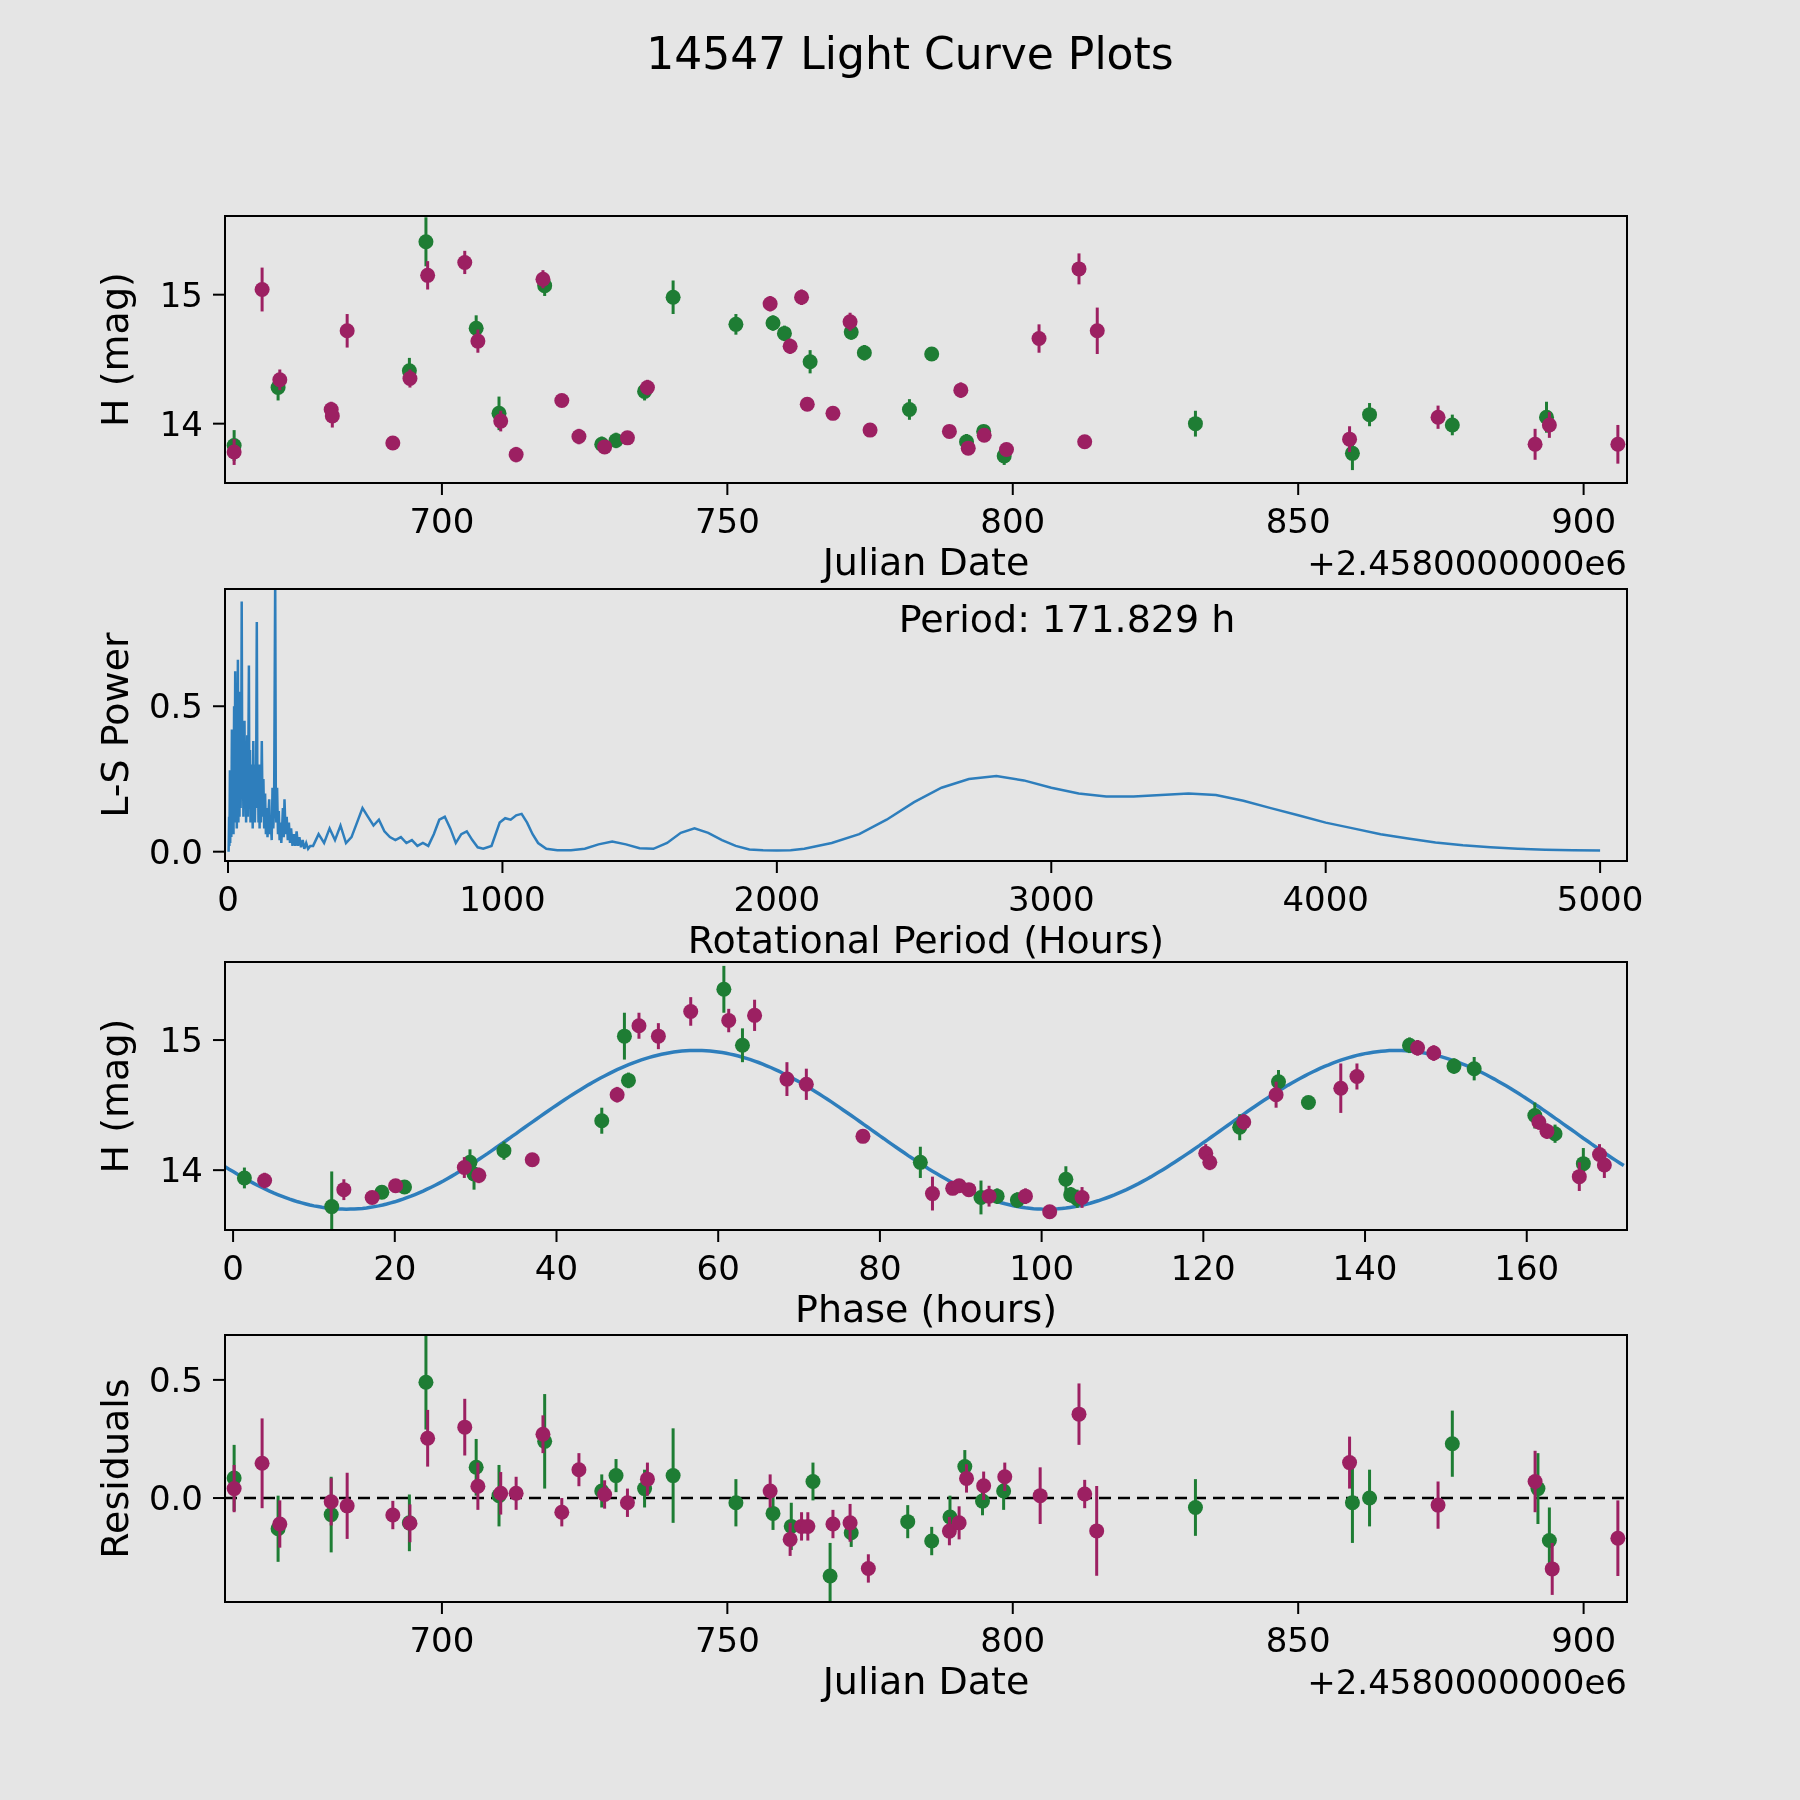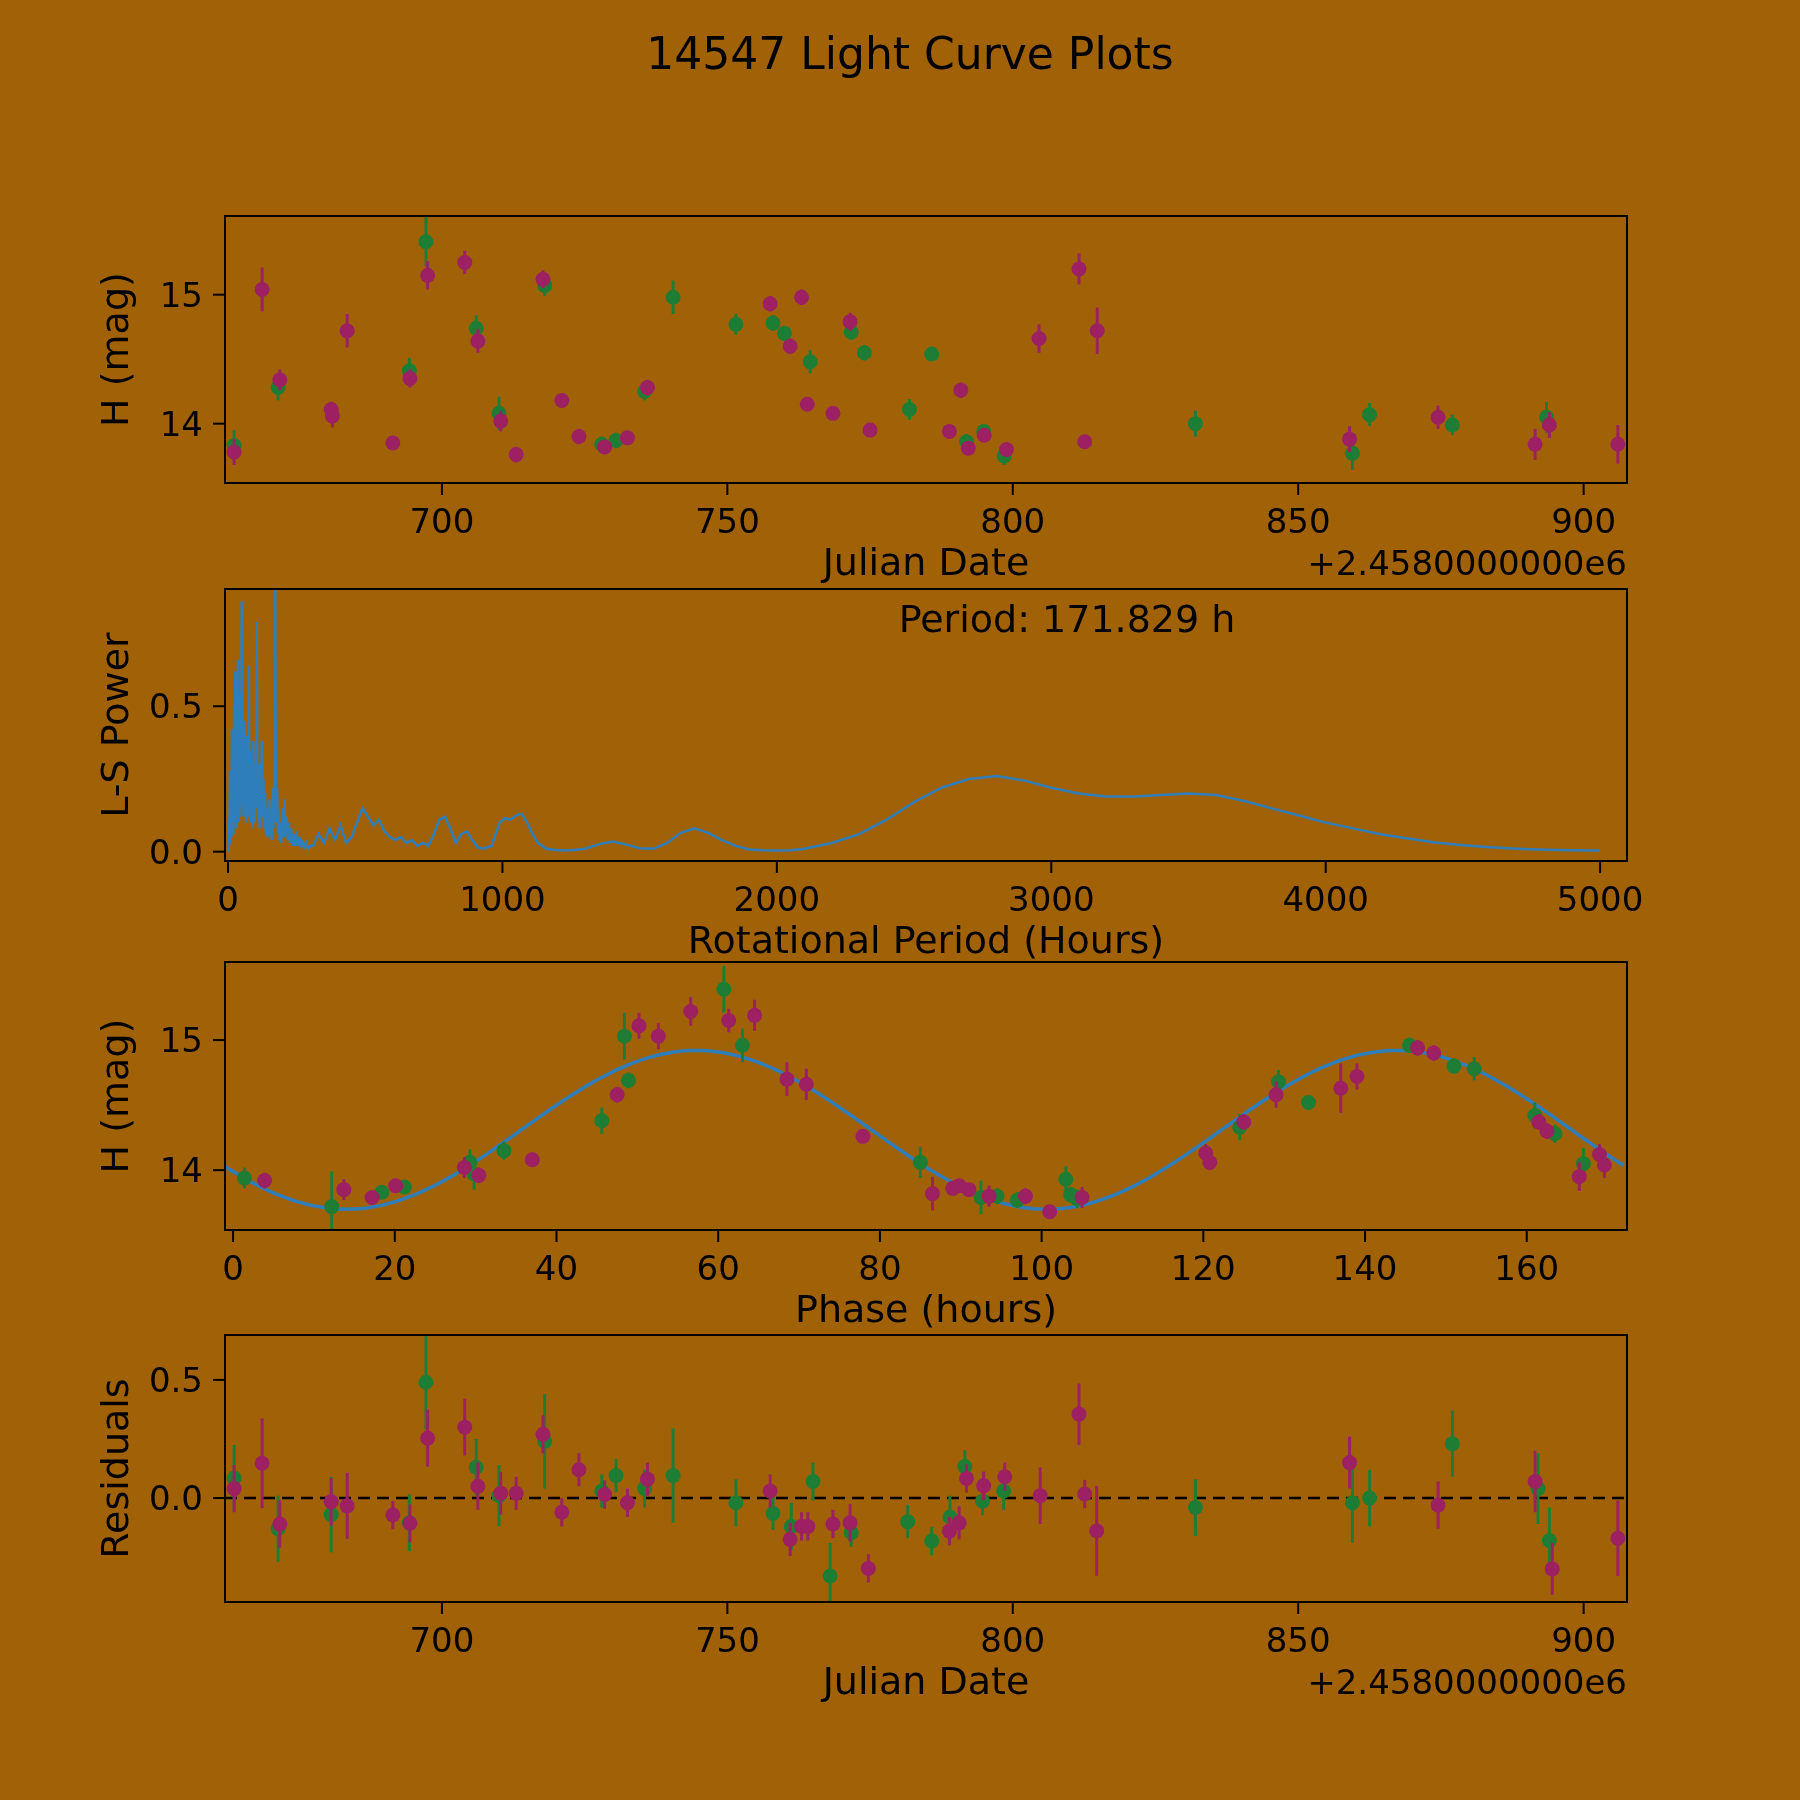--- a/index.html
+++ b/index.html
@@ -1,16 +1,16 @@
 <!DOCTYPE html>
 <html><head>
 <meta charset="utf-8">
 <style>
   html,body{margin:0;padding:0;background:#ffffff;}
-  #figure{position:relative;width:1800px;height:1800px;background:#a16207;font-family:"DejaVu Sans",sans-serif;overflow:hidden;}
+  #figure{position:relative;width:1800px;height:1800px;background:#e5e5e5;font-family:"DejaVu Sans",sans-serif;overflow:hidden;}
   #fig-title{position:absolute;left:0;top:28px;width:1820px;text-align:center;font-size:44px;color:#000;}
   svg{position:absolute;left:0;top:0;}
   text{font-family:"DejaVu Sans",sans-serif;}
 </style>
 </head>
 <body>
 
 <div id="figure">
   <div id="fig-title">14547 Light Curve Plots</div>
   <svg id="fig" width="1800" height="1800">

